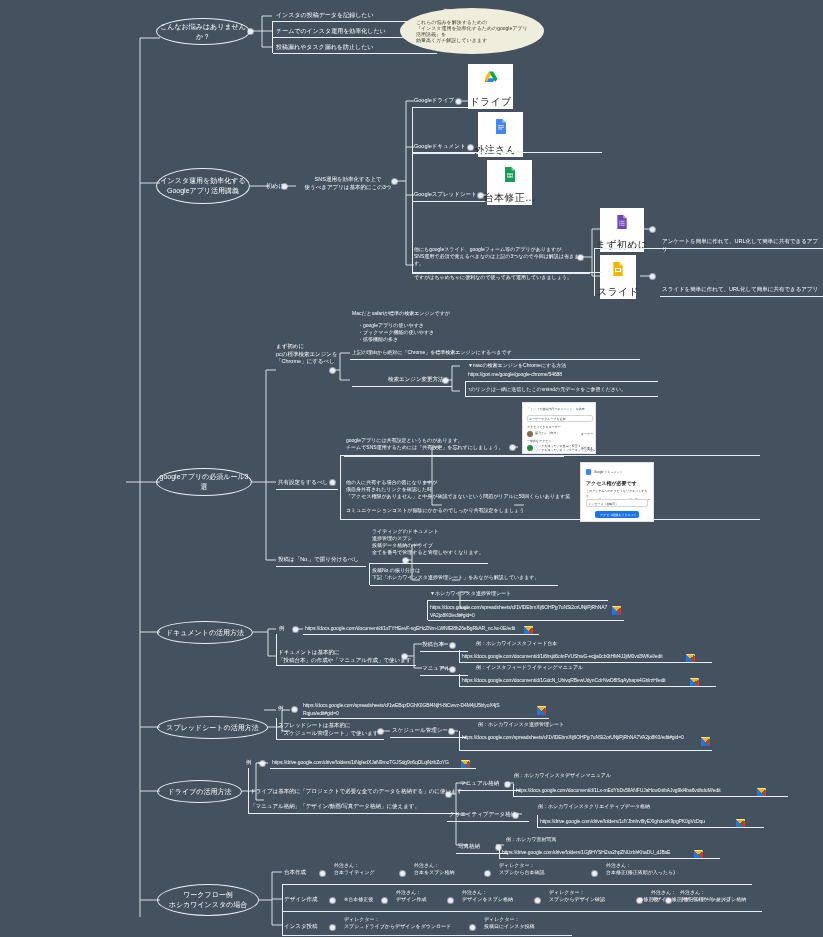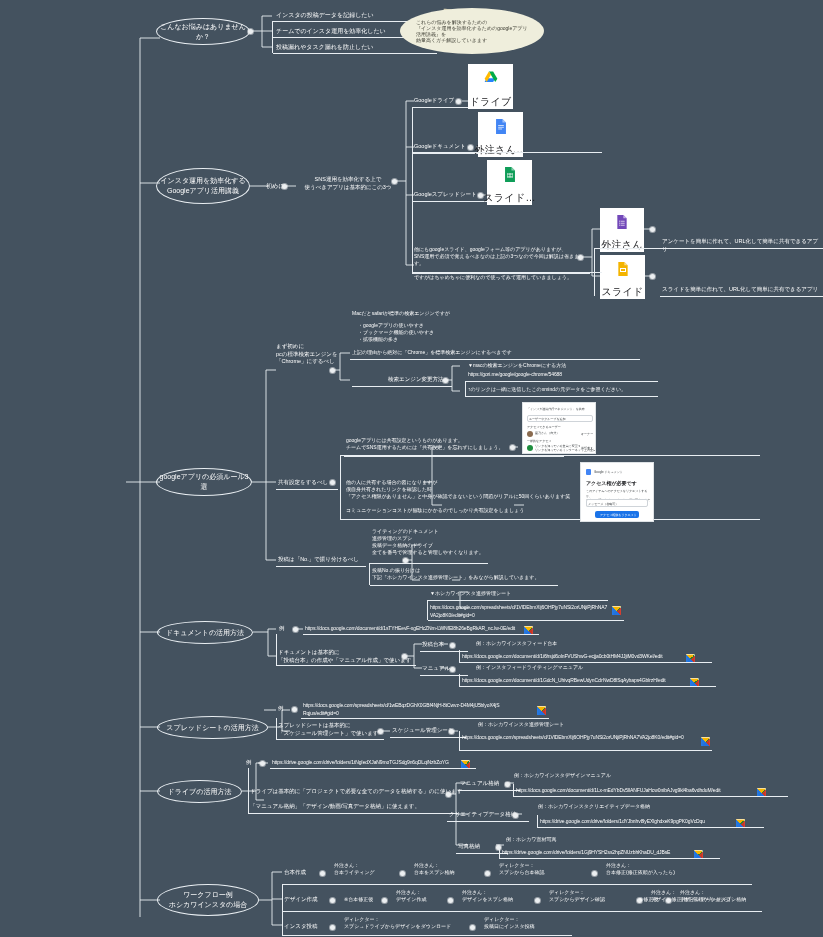--- a/index.html
+++ b/index.html
@@ -366,21 +366,21 @@
         </g>
       <g fill="#0f9d58">
           <rect x="17" y="21" width="6" height="3.2"></rect>
           <rect x="25" y="21" width="6" height="3.2"></rect>
           <rect x="17" y="25.5" width="6" height="3.2"></rect>
           <rect x="25" y="25.5" width="6" height="3.2"></rect>
           <rect x="17" y="30" width="6" height="2.2"></rect>
           <rect x="25" y="30" width="6" height="2.2"></rect>
         </g>
     </svg>
-    <span class="label">スライド…</span>
+    <span class="label">台本修正…</span>
   </div>
 
   <div class="txt fs5" style="left:414px; top:246px; width:175px;">他にもgoogleスライド、googleフォーム等のアプリがありますが、
 SNS運用で必須で覚えるべきなのは上記の3つなので今回は解説は省きます。
 
 ですがはちゃめちゃに便利なので使ってみて運用していきましょう。</div>
   <span class="dot" style="left:578px; top:255px;"></span>
   <div class="ul" style="left:412px; top:273px; width:178px;"></div>
 
   <div class="app-card" style="left:600px; top:208px; width:44px; height:44px;">
@@ -389,27 +389,27 @@
       <path fill="#c5b0e8" d="M28 3l10 10H28z"></path>
       <g fill="#fff">
         <rect x="16" y="20" width="3" height="3"></rect>
           <rect x="21" y="20.5" width="11" height="2"></rect>
         <rect x="16" y="26" width="3" height="3"></rect>
           <rect x="21" y="26.5" width="11" height="2"></rect>
         <rect x="16" y="32" width="3" height="3"></rect>
           <rect x="21" y="32.5" width="11" height="2"></rect>
       </g>
     </svg>
-    <span class="label">外注さん</span>
+    <span class="label">まず初めに</span>
   </div>
   <span class="dot" style="left:650px; top:227px;"></span>
   <div class="txt fs55" style="left:662px; top:238px; width:160px;">アンケートを簡単に作れて、URL化して簡単に共有できるアプリ</div>
   <div class="ul" style="left:660px; top:248px; width:163px;"></div>
 
-  <div class="app-card" style="left:600px; top:255px; width:45px; height:44px;">
+  <div class="app-card" style="left:600px; top:255px; width:36px; height:44px;">
     <svg class="app-icon" viewBox="0 0 48 48">
       <path fill="#f4b400" d="M10 3h18l10 10v32H10z"></path>
       <path fill="#fadb8e" d="M28 3l10 10H28z"></path>
       <rect x="15" y="21" width="18" height="12" fill="#fff"></rect>
       <rect x="18" y="24" width="12" height="6" fill="#f4b400"></rect>
     </svg>
     <span class="label">スライド</span>
   </div>
   <span class="dot" style="left:650px; top:274px;"></span>
   <div class="txt fs55" style="left:662px; top:286px; width:160px;">スライドを簡単に作れて、URL化して簡単に共有できるアプリ</div>

